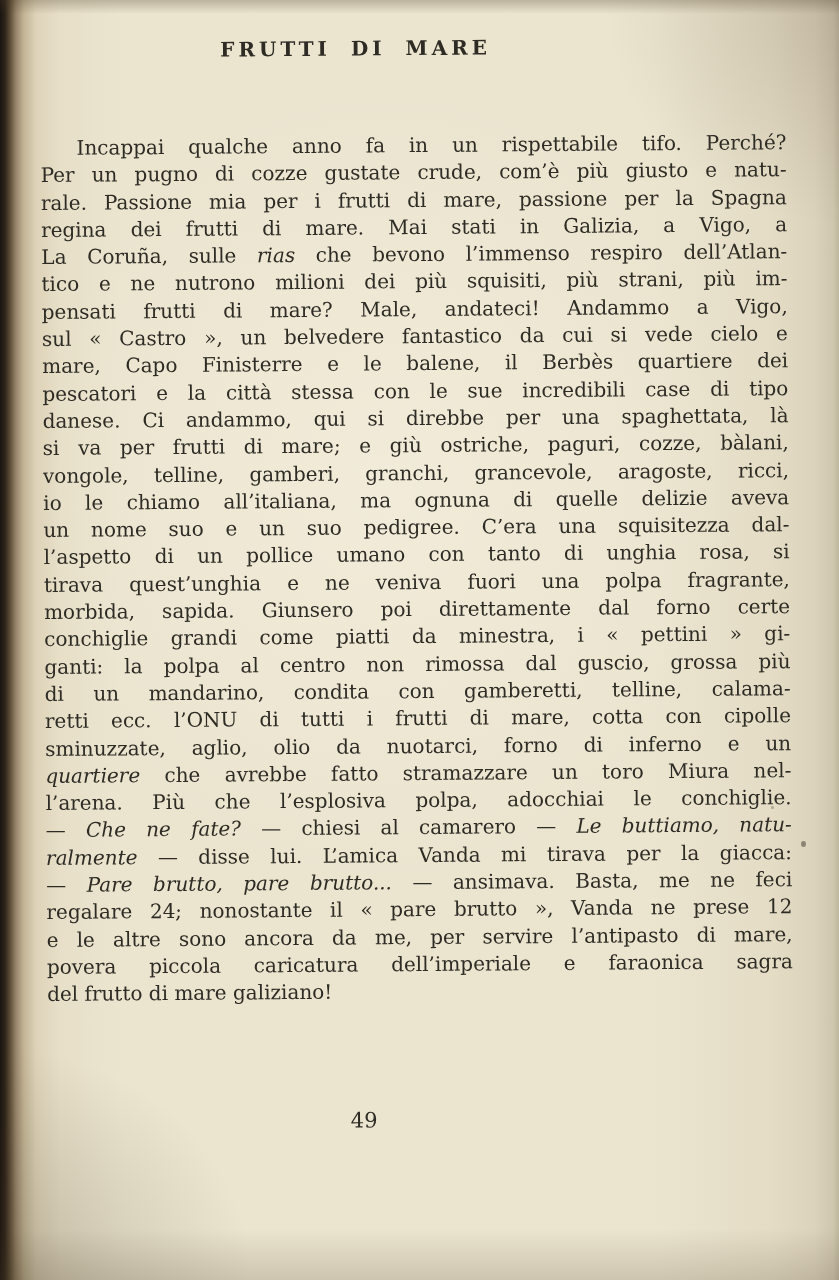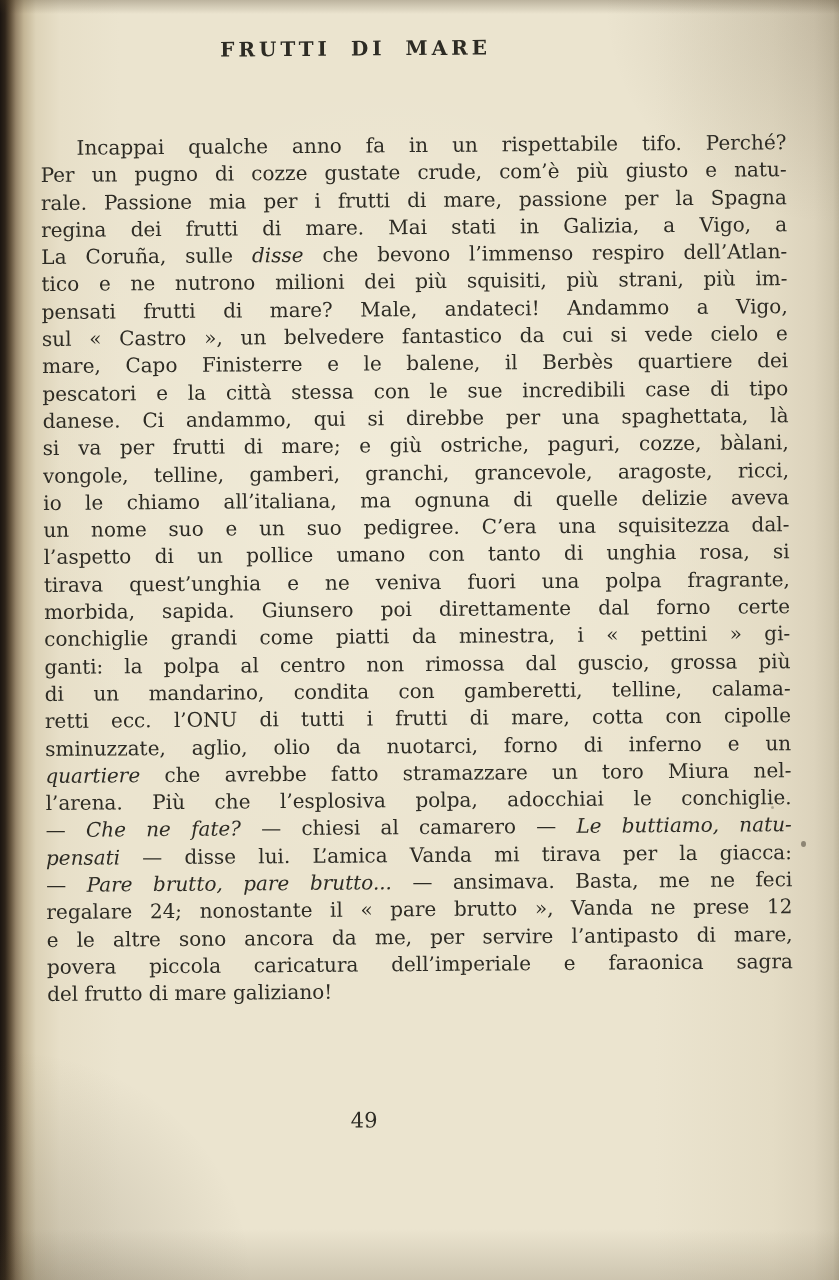--- a/index.html
+++ b/index.html
@@ -77,21 +77,21 @@
 
 <div class="photo">
   <div class="content">
     <div class="title">FRUTTI DI MARE</div>
     <div class="body-lines">
       <div>
           <div class="line indent"><span>Incappai qualche anno fa in un rispettabile tifo. Perché?</span></div>
           <div class="line"><span>Per un pugno di cozze gustate crude, com’è più giusto e natu-</span></div>
           <div class="line"><span>rale. Passione mia per i frutti di mare, passione per la Spagna</span></div>
           <div class="line"><span>regina dei frutti di mare. Mai stati in Galizia, a Vigo, a</span></div>
-          <div class="line"><span>La Coruña, sulle </span><span class="it">disse</span><span> che bevono l’immenso respiro dell’Atlan-</span></div>
+          <div class="line"><span>La Coruña, sulle </span><span class="it">rias</span><span> che bevono l’immenso respiro dell’Atlan-</span></div>
           <div class="line"><span>tico e ne nutrono milioni dei più squisiti, più strani, più im-</span></div>
           <div class="line"><span>pensati frutti di mare? Male, andateci! Andammo a Vigo,</span></div>
           <div class="line"><span>sul « Castro », un belvedere fantastico da cui si vede cielo e</span></div>
           <div class="line"><span>mare, Capo Finisterre e le balene, il Berbès quartiere dei</span></div>
           <div class="line"><span>pescatori e la città stessa con le sue incredibili case di tipo</span></div>
           <div class="line"><span>danese. Ci andammo, qui si direbbe per una spaghettata, là</span></div>
           <div class="line"><span>si va per frutti di mare; e giù ostriche, paguri, cozze, bàlani,</span></div>
           <div class="line"><span>vongole, telline, gamberi, granchi, grancevole, aragoste, ricci,</span></div>
           <div class="line"><span>io le chiamo all’italiana, ma ognuna di quelle delizie aveva</span></div>
           <div class="line"><span>un nome suo e un suo pedigree. C’era una squisitezza dal-</span></div>
@@ -99,21 +99,21 @@
           <div class="line"><span>tirava quest’unghia e ne veniva fuori una polpa fragrante,</span></div>
           <div class="line"><span>morbida, sapida. Giunsero poi direttamente dal forno certe</span></div>
           <div class="line"><span>conchiglie grandi come piatti da minestra, i « pettini » gi-</span></div>
           <div class="line"><span>ganti: la polpa al centro non rimossa dal guscio, grossa più</span></div>
           <div class="line"><span>di un mandarino, condita con gamberetti, telline, calama-</span></div>
           <div class="line"><span>retti ecc. l’ONU di tutti i frutti di mare, cotta con cipolle</span></div>
           <div class="line"><span>sminuzzate, aglio, olio da nuotarci, forno di inferno e un</span></div>
           <div class="line"><span class="it">quartiere</span><span> che avrebbe fatto stramazzare un toro Miura nel-</span></div>
           <div class="line"><span>l’arena. Più che l’esplosiva polpa, adocchiai le conchiglie.</span></div>
           <div class="line"><span>— </span><span class="it">Che ne fate?</span><span> — chiesi al camarero — </span><span class="it">Le buttiamo, natu-</span></div>
-          <div class="line"><span class="it">pensati</span><span> — disse lui. L’amica Vanda mi tirava per la giacca:</span></div>
+          <div class="line"><span class="it">ralmente</span><span> — disse lui. L’amica Vanda mi tirava per la giacca:</span></div>
           <div class="line"><span>— </span><span class="it">Pare brutto, pare brutto...</span><span> — ansimava. Basta, me ne feci</span></div>
           <div class="line"><span>regalare 24; nonostante il « pare brutto », Vanda ne prese 12</span></div>
           <div class="line"><span>e le altre sono ancora da me, per servire l’antipasto di mare,</span></div>
           <div class="line"><span>povera piccola caricatura dell’imperiale e faraonica sagra</span></div>
           <div class="line last"><span>del frutto di mare galiziano!</span></div>
         </div>
     </div>
     <div class="folio">49</div>
   </div>
   <div class="speck s1"></div>

